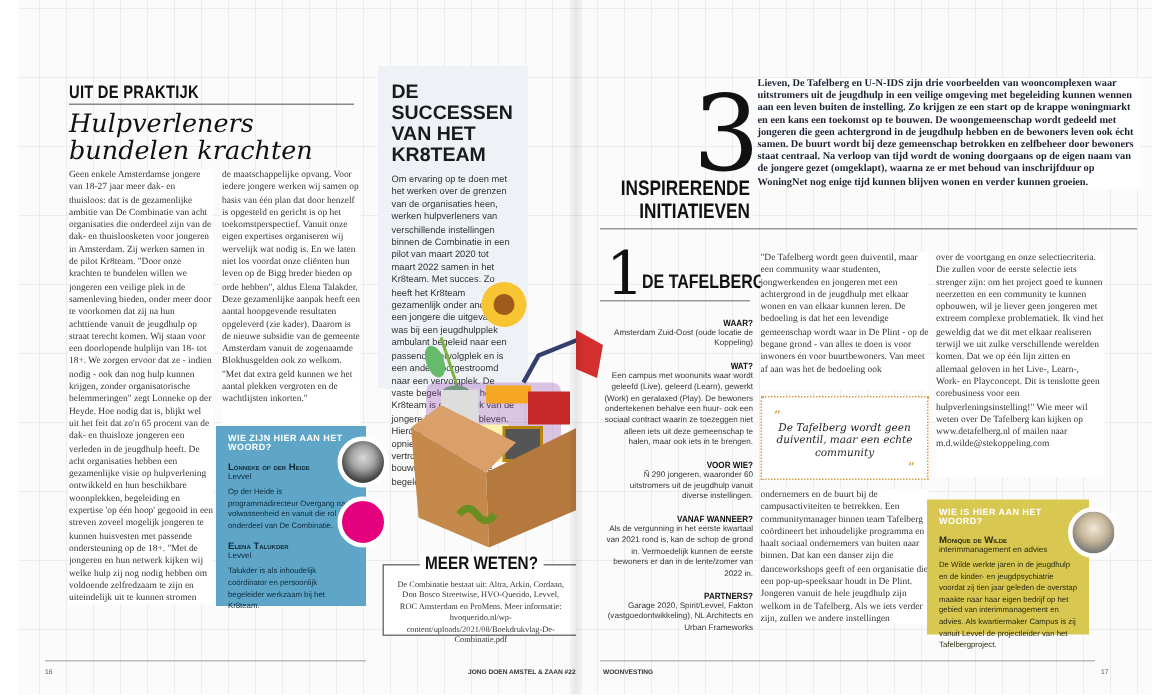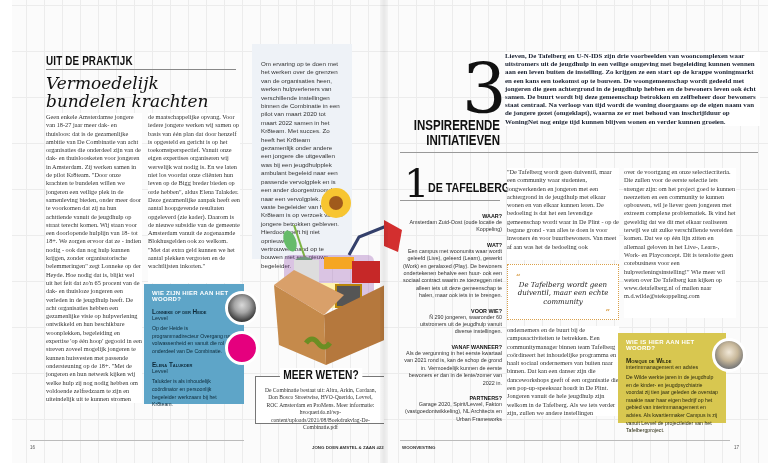--- a/index.html
+++ b/index.html
@@ -72,26 +72,27 @@
 
     .illustration { position: absolute; }
   </style>
 </head>
 <body>
 
 <div class="page page-left">
 
   <div class="abs section-label" style="left:34px; top:54px;">UIT DE PRAKTIJK</div>
   <div class="abs rule" style="left:34px; top:69px; width:190px;"></div>
-  <div class="abs headline" style="left:34px; top:74px; width:195px;">Vermoedelijk bundelen krachten</div>
+  <div class="abs headline" style="left:34px; top:74px; width:195px;">Hulpverleners bundelen krachten</div>
 
   <div class="abs serif-body" style="left:34px; top:113px; width:96px; height:290px; overflow:hidden;">Geen enkele Amsterdamse jongere van 18-27 jaar meer dak- en thuisloos: dat is de gezamenlijke ambitie van De Combinatie van acht organisaties die onderdeel zijn van de dak- en thuisloosketen voor jongeren in Amsterdam. Zij werken samen in de pilot Kr8team. "Door onze krachten te bundelen willen we jongeren een veilige plek in de samenleving bieden, onder meer door te voorkomen dat zij na hun achttiende vanuit de jeugdhulp op straat terecht komen. Wij staan voor een doorlopende hulplijn van 18- tot 18+. We zorgen ervoor dat ze - indien nodig - ook dan nog hulp kunnen krijgen, zonder organisatorische belemmeringen" zegt Lonneke op der Heyde. Hoe nodig dat is, blijkt wel uit het feit dat zo'n 65 procent van de dak- en thuisloze jongeren een verleden in de jeugdhulp heeft. De acht organisaties hebben een gezamenlijke visie op hulpverlening ontwikkeld en hun beschikbare woonplekken, begeleiding en expertise 'op één hoop' gegooid in een streven zoveel mogelijk jongeren te kunnen huisvesten met passende ondersteuning op de 18+. "Met de jongeren en hun netwerk kijken wij welke hulp zij nog nodig hebben om voldoende zelfredzaam te zijn en uiteindelijk uit te kunnen stromen naar een stabiele woonplek buiten</div>
   <div class="abs serif-body" style="left:136px; top:113px; width:92px; height:170px; overflow:hidden;">de maatschappelijke opvang. Voor iedere jongere werken wij samen op basis van één plan dat door henzelf is opgesteld en gericht is op het toekomstperspectief. Vanuit onze eigen expertises organiseren wij wervelijk wat nodig is. En we laten niet los voordat onze cliënten hun leven op de Bigg breder bieden op orde hebben", aldus Elena Talakder. Deze gezamenlijke aanpak heeft een aantal hoopgevende resultaten opgeleverd (zie kader). Daarom is de nieuwe subsidie van de gemeente Amsterdam vanuit de zogenaamde Blokhusgelden ook zo welkom. "Met dat extra geld kunnen we het aantal plekken vergroten en de wachtlijsten inkorten."</div>
 
   <div class="abs kr8-box" style="left:240px; top:44px; width:100px; height:215px;">
+    <div class="kr8-title">DE SUCCESSEN VAN HET KR8TEAM</div>
     <div class="kr8-body">Om ervaring op te doen met het werken over de grenzen van de organisaties heen, werken hulpverleners van verschillende instellingen binnen de Combinatie in een pilot van maart 2020 tot maart 2022 samen in het Kr8team. Met succes. Zo heeft het Kr8team gezamenlijk onder andere een jongere die uitgevallen was bij een jeugdhulpplek ambulant begeleid naar een passende vervolgplek en is een ander doorgestroomd naar een vervolgplek. De vaste begeleider van het Kr8team is op verzoek van de jongere betrokken gebleven. Hierdoor hoeft hij niet opnieuw een vertrouwensband op te bouwen met een nieuwe begeleider.</div>
   </div>
 
   <div class="abs blue-box" style="left:132px; top:284px; width:100px; height:120px;">
     <div class="box-header">WIE ZIJN HIER AAN HET WOORD?</div>
     <div class="person-name">Lonneke op der Heide</div>
     <div class="person-role">Levvel</div>
     <div class="person-bio">Op der Heide is programmadirecteur Overgang naar volwassenheid en vanuit die rol onderdeel van De Combinatie.</div>
     <div class="person-name">Elena Talukder</div>
     <div class="person-role">Levvel</div>

